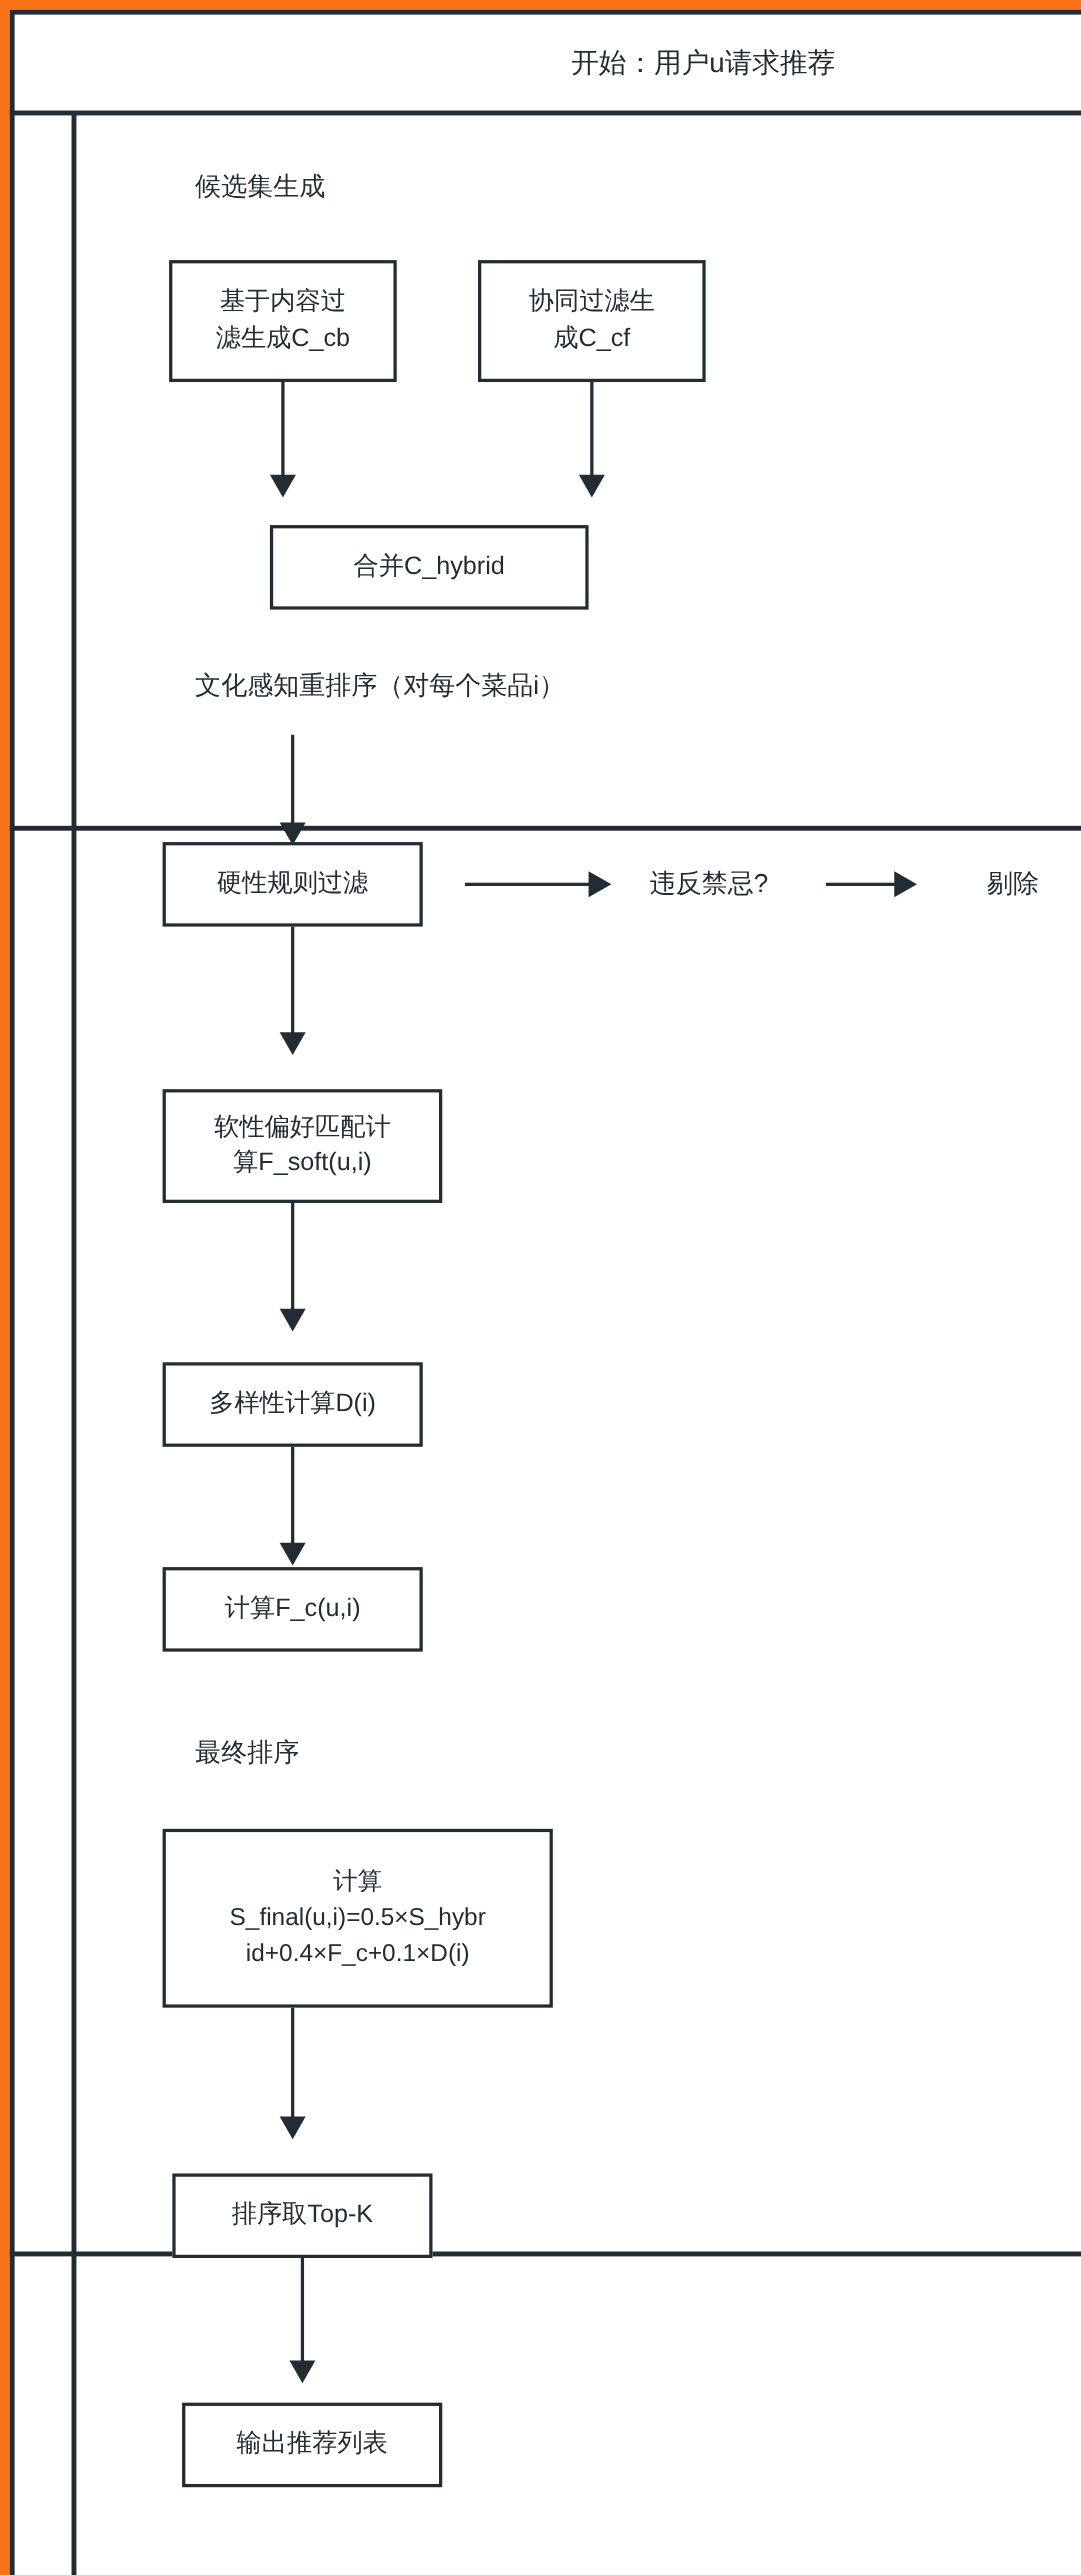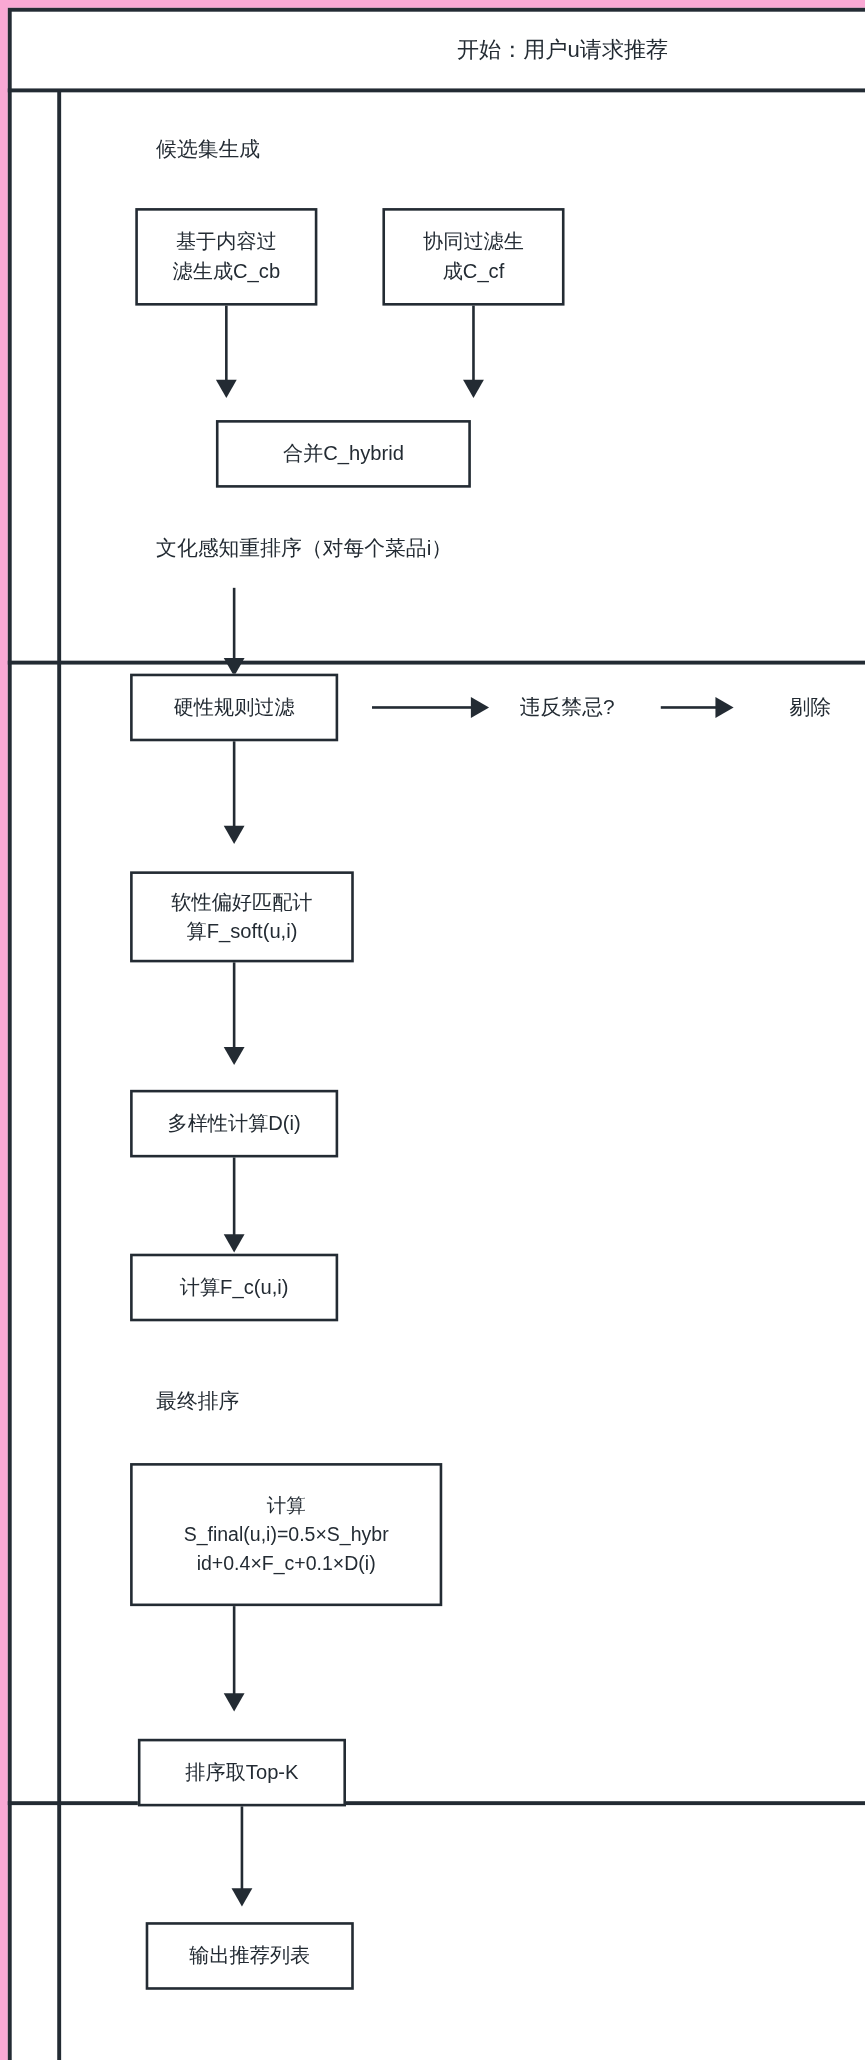--- a/index.html
+++ b/index.html
@@ -8,21 +8,21 @@
     background: #ffffff;
   }
   body {
     font-family: "Liberation Sans", "DejaVu Sans", sans-serif;
     color: #232b33;
   }
   #canvas {
     position: relative;
     width: 865px;
     height: 2060px;
-    background: #f9a8d4;
+    background: #f97316;
     overflow: hidden;
   }
 
   
   .outer-frame {
     position: absolute;
     left: 6px;
     top: 6px;
     width: 853px;
     height: 2048px;

